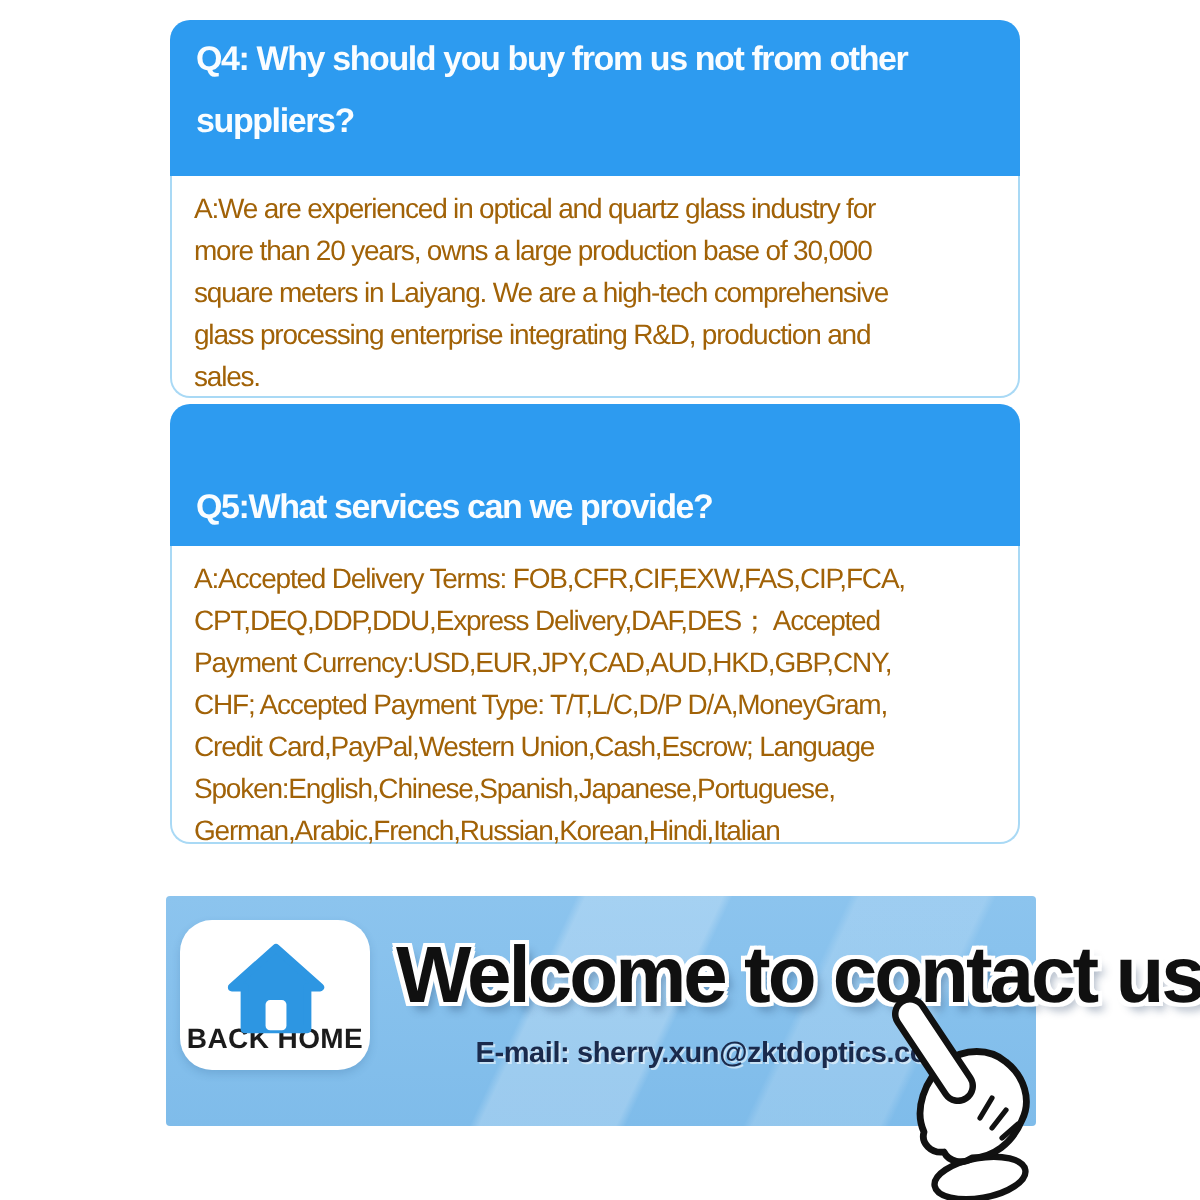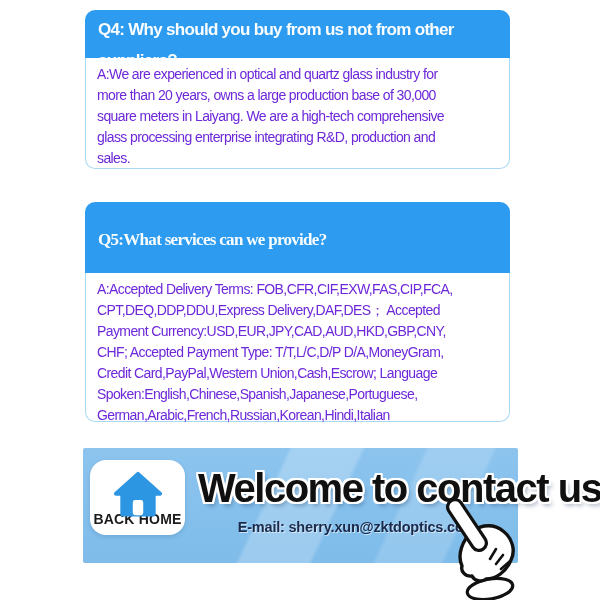--- a/index.html
+++ b/index.html
@@ -10,25 +10,25 @@
   .faq-card { position:absolute; left:85px; width:425px; }
   .card-q4 { top:10px; }
   .card-q5 { top:202px; }
 
   .faq-q {
     background:#2D9BF0; color:#FAFDFF;
     font-weight:bold; font-size:17px; letter-spacing:-0.7px;
     border-radius:10px 10px 0 0;
     white-space:pre-line;
   }
-  .card-q4 .faq-q { height:48px; line-height:31px; padding:4px 13px 0 13px; }
-  .card-q5 .faq-q { height:71px; line-height:71px; padding:2px 13px; white-space:nowrap;font-family:Liberation Serif, serif; }
+  .card-q4 .faq-q { height:78px; line-height:31px; padding:4px 13px 0 13px; }
+  .card-q5 .faq-q { height:71px; line-height:71px; padding:16px 13px; white-space:nowrap; }
 
   .faq-a {
-    background:#ffffff; color:#6d28d9;
+    background:#ffffff; color:#a16207;
     border:1px solid #A9D9F5; border-top:none;
     border-radius:0 0 10px 10px;
     font-size:14px; letter-spacing:-0.6px;
     white-space:pre-line;
     padding:6px 8px 0 11px;
   }
   .card-q4 .faq-a { height:111px; line-height:21px; }
   .card-q5 .faq-a { height:149px; line-height:21px; }
 
   

